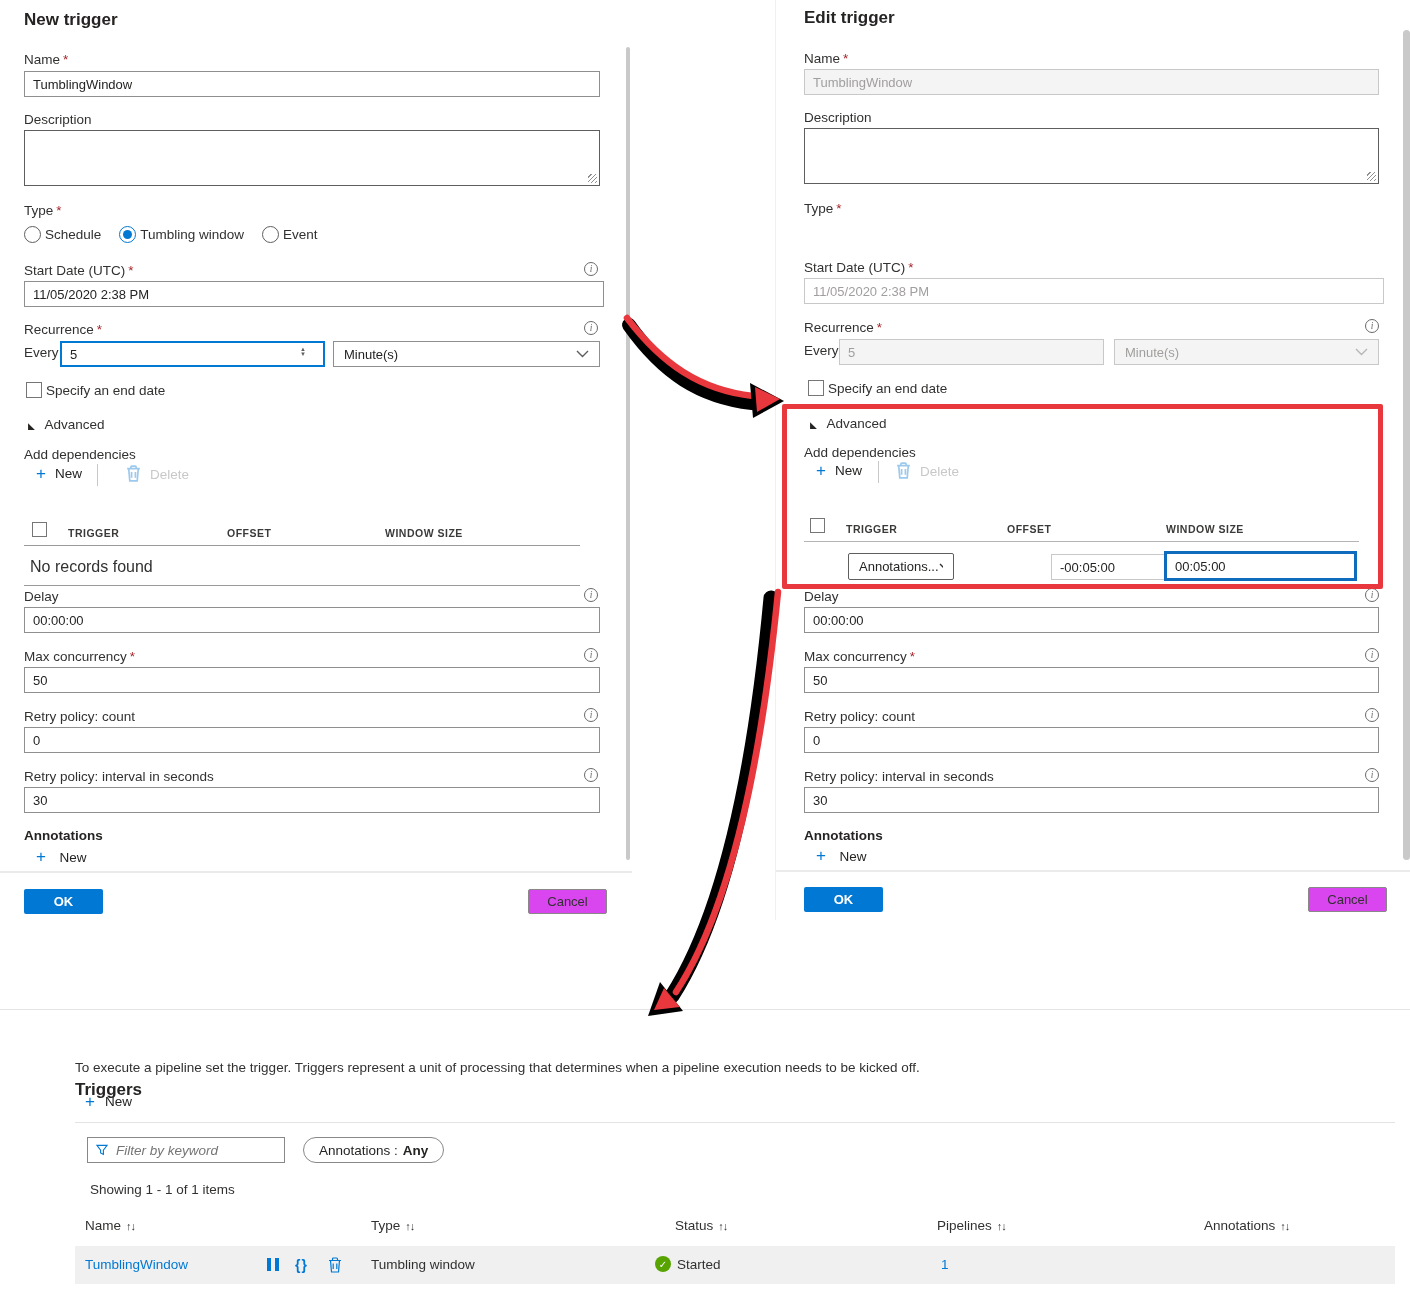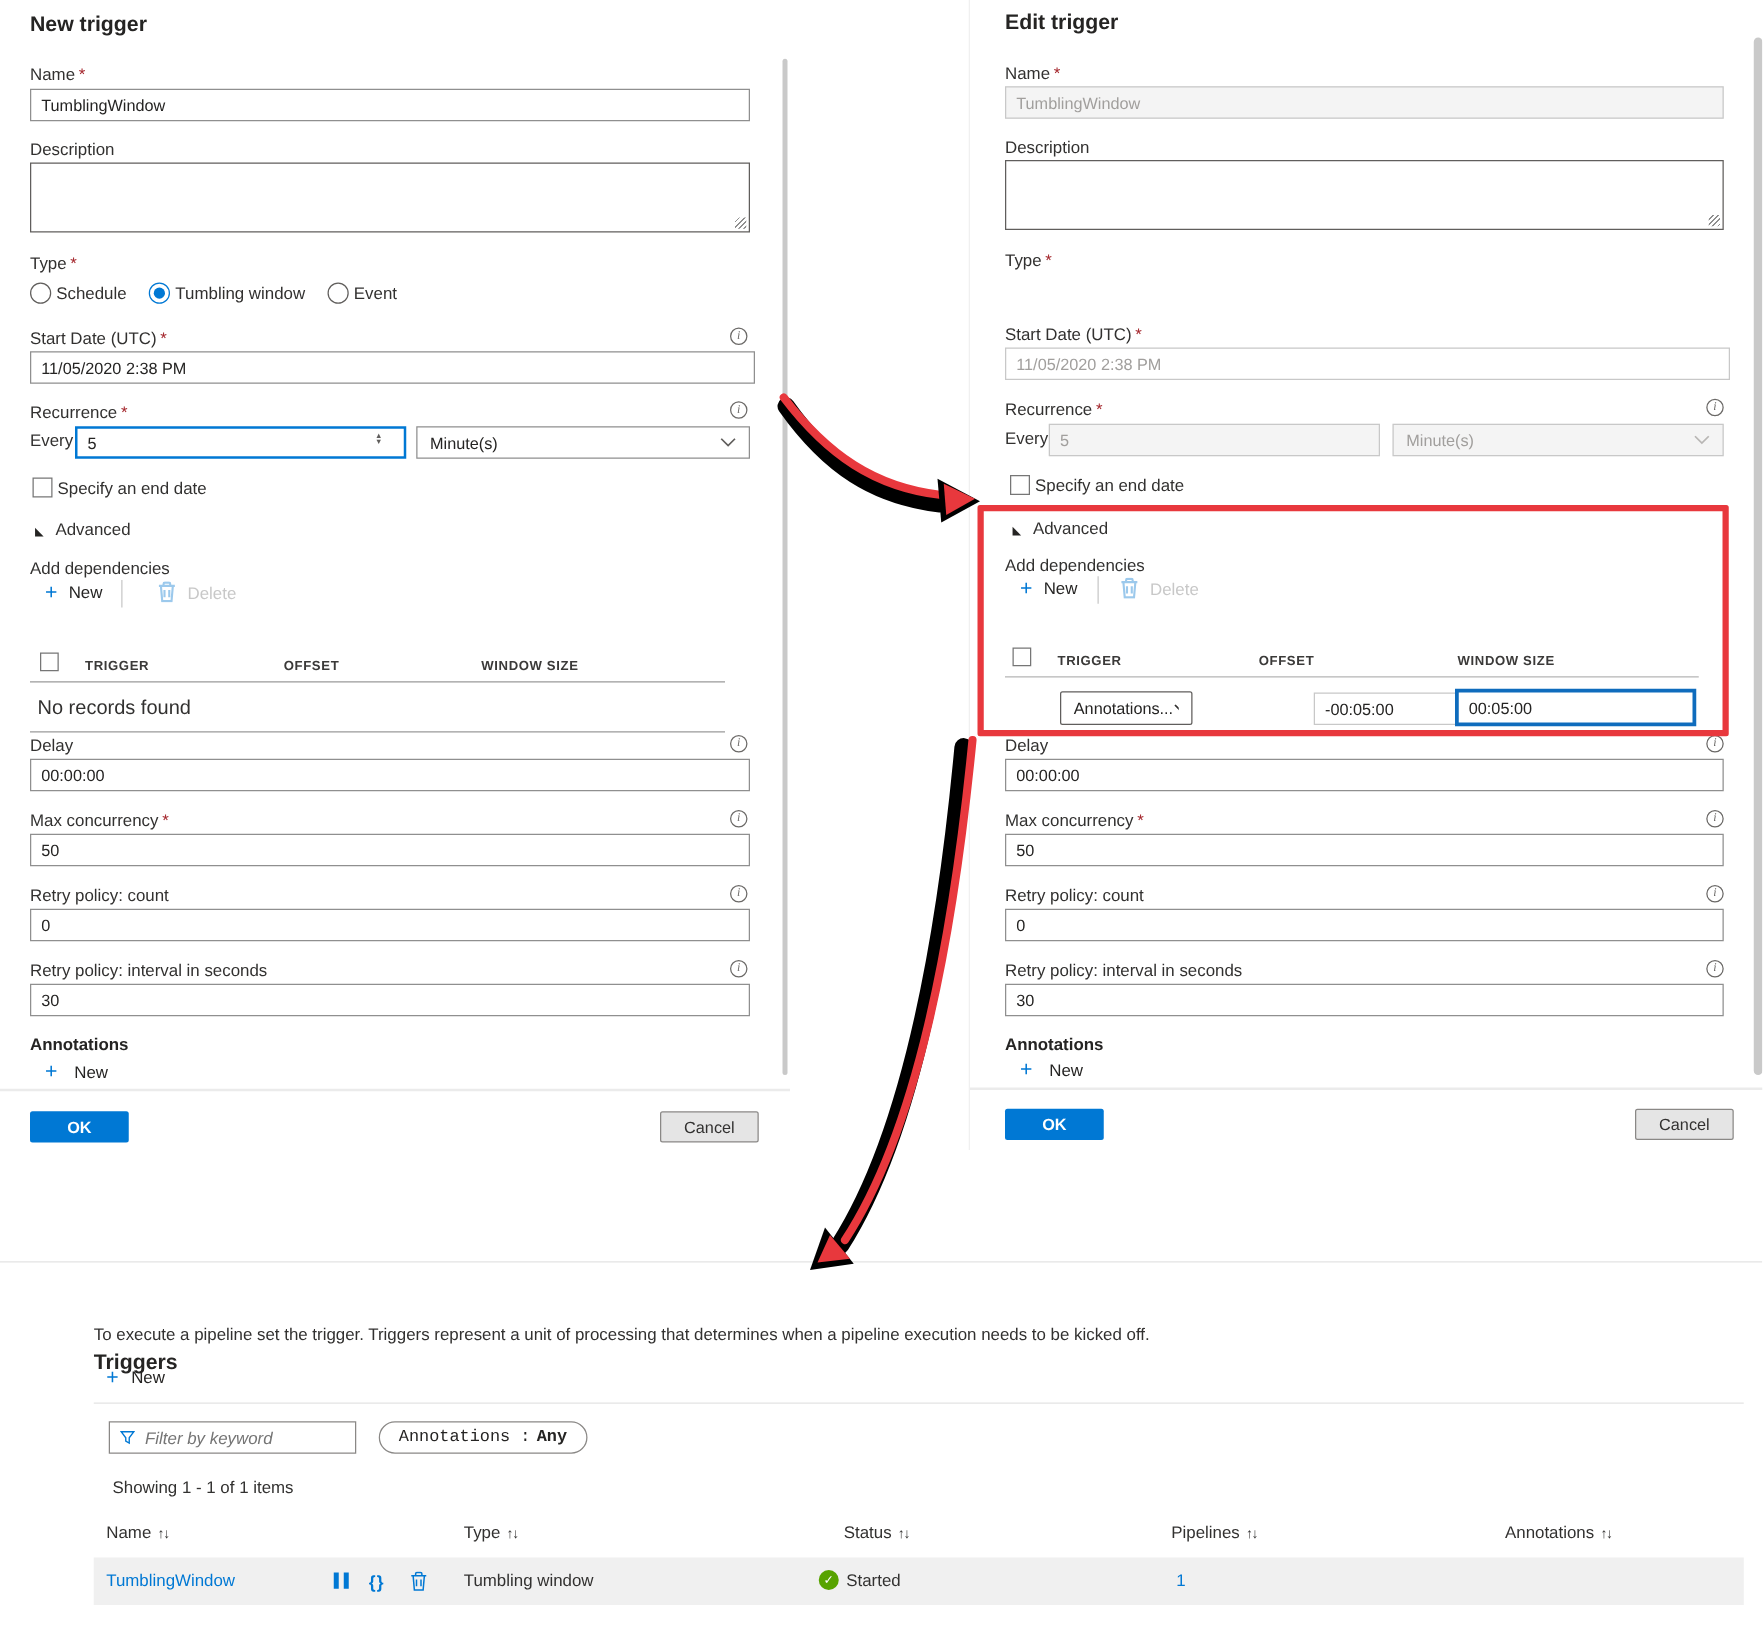--- a/index.html
+++ b/index.html
@@ -32,21 +32,21 @@
   .uhead { position:absolute; font-size:10.5px; font-weight:700; letter-spacing:.5px; color:#3b3a39; }
   .hr { position:absolute; height:1px; background:#9a9a9a; }
   .hr-light { position:absolute; height:1px; background:#e3e3e3; }
   .plus { color:#0078d4; font-size:17px; font-weight:400; line-height:1; }
   .cmd-lbl { font-size:13.5px; color:#252423; }
   .cmd-lbl.dis-txt { color:#c8c8c8; }
   .vdiv { position:absolute; width:1px; height:22px; background:#c8c8c8; }
   .tri { font-size:9px; color:#252423; }
   .btn-ok { position:absolute; width:79px; height:25px; background:#0078d4; color:#fff; border:none;
             font-family:"Liberation Sans",sans-serif; font-size:13px; font-weight:700; border-radius:2px; }
-  .btn-cancel { position:absolute; width:79px; height:25px; background:#e5e5e5; color:#323130;
+  .btn-cancel { position:absolute; width:79px; height:25px; background:#d946ef; color:#323130;
             border:1px solid #8a8886; font-family:"Liberation Sans",sans-serif; font-size:13px; border-radius:2px; }
   .scrollbar { position:absolute; background:#c9c9c9; border-radius:3px; }
   .spinner { position:absolute; display:flex; flex-direction:column; line-height:5px; color:#605e5c; font-size:6px; }
   .norec { position:absolute; font-size:16px; color:#323130; }
   .clip { position:absolute; overflow:hidden; }
   .link { color:#0078d4; font-size:13.5px; text-decoration:none; }
   .sort { font-size:11px; color:#323130; letter-spacing:-1px; margin-left:5px; }
   .pill { position:absolute; height:26px; border:1px solid #8a8886; border-radius:13px; background:#fff;
           display:inline-flex; align-items:center; padding:0 15px; font-size:13.5px; color:#252423; }
   .pause-bar { display:inline-block; width:4px; height:13px; background:#0078d4; }
@@ -251,21 +251,21 @@
     <span class="cmd-lbl" style="margin-left:10px;">New</span>
   </div>
   <div class="hr-light" style="left:75px; top:1122px; width:1320px;"></div>
 
   <div class="abs" style="left:87px; top:1137px; width:198px; height:26px; border:1px solid #8a8886; display:flex; align-items:center; padding:0 8px; background:#fff;">
     <svg width="13" height="12" viewBox="0 0 13 12">
         <path d="M1 1 h11 L8 6.2 V10.8 L5 9.2 V6.2 Z" fill="none" stroke="#0078d4" stroke-width="1.2"></path>
       </svg>
     <input style="border: none; outline: none; margin-left: 8px; width: 160px; font-family: &quot;Liberation Sans&quot;, sans-serif; font-size: 13.5px; font-style: italic; color: rgb(96, 94, 92); background: transparent;" placeholder="Filter by keyword">
   </div>
-  <div class="pill" style="left:303px; top:1137px;font-family:Liberation Mono, monospace;">
+  <div class="pill" style="left:303px; top:1137px;">
     <span>Annotations :</span>
     <span style="font-weight:700; margin-left:5px;">Any</span>
   </div>
   <div class="abs lbl" style="left:90px; top:1182px;">Showing 1 - 1 of 1 items</div>
 
   <div class="abs" style="left:75px; top:1218px; width:1320px; height:24px;">
     <span class="abs lbl" style="left:10px;"><span>Name</span><span class="sort">↑↓</span></span>
     <span class="abs lbl" style="left:296px;"><span>Type</span><span class="sort">↑↓</span></span>
     <span class="abs lbl" style="left:580px;margin-left:20px;"><span>Status</span><span class="sort">↑↓</span></span>
     <span class="abs lbl" style="left:862px;"><span>Pipelines</span><span class="sort">↑↓</span></span>

